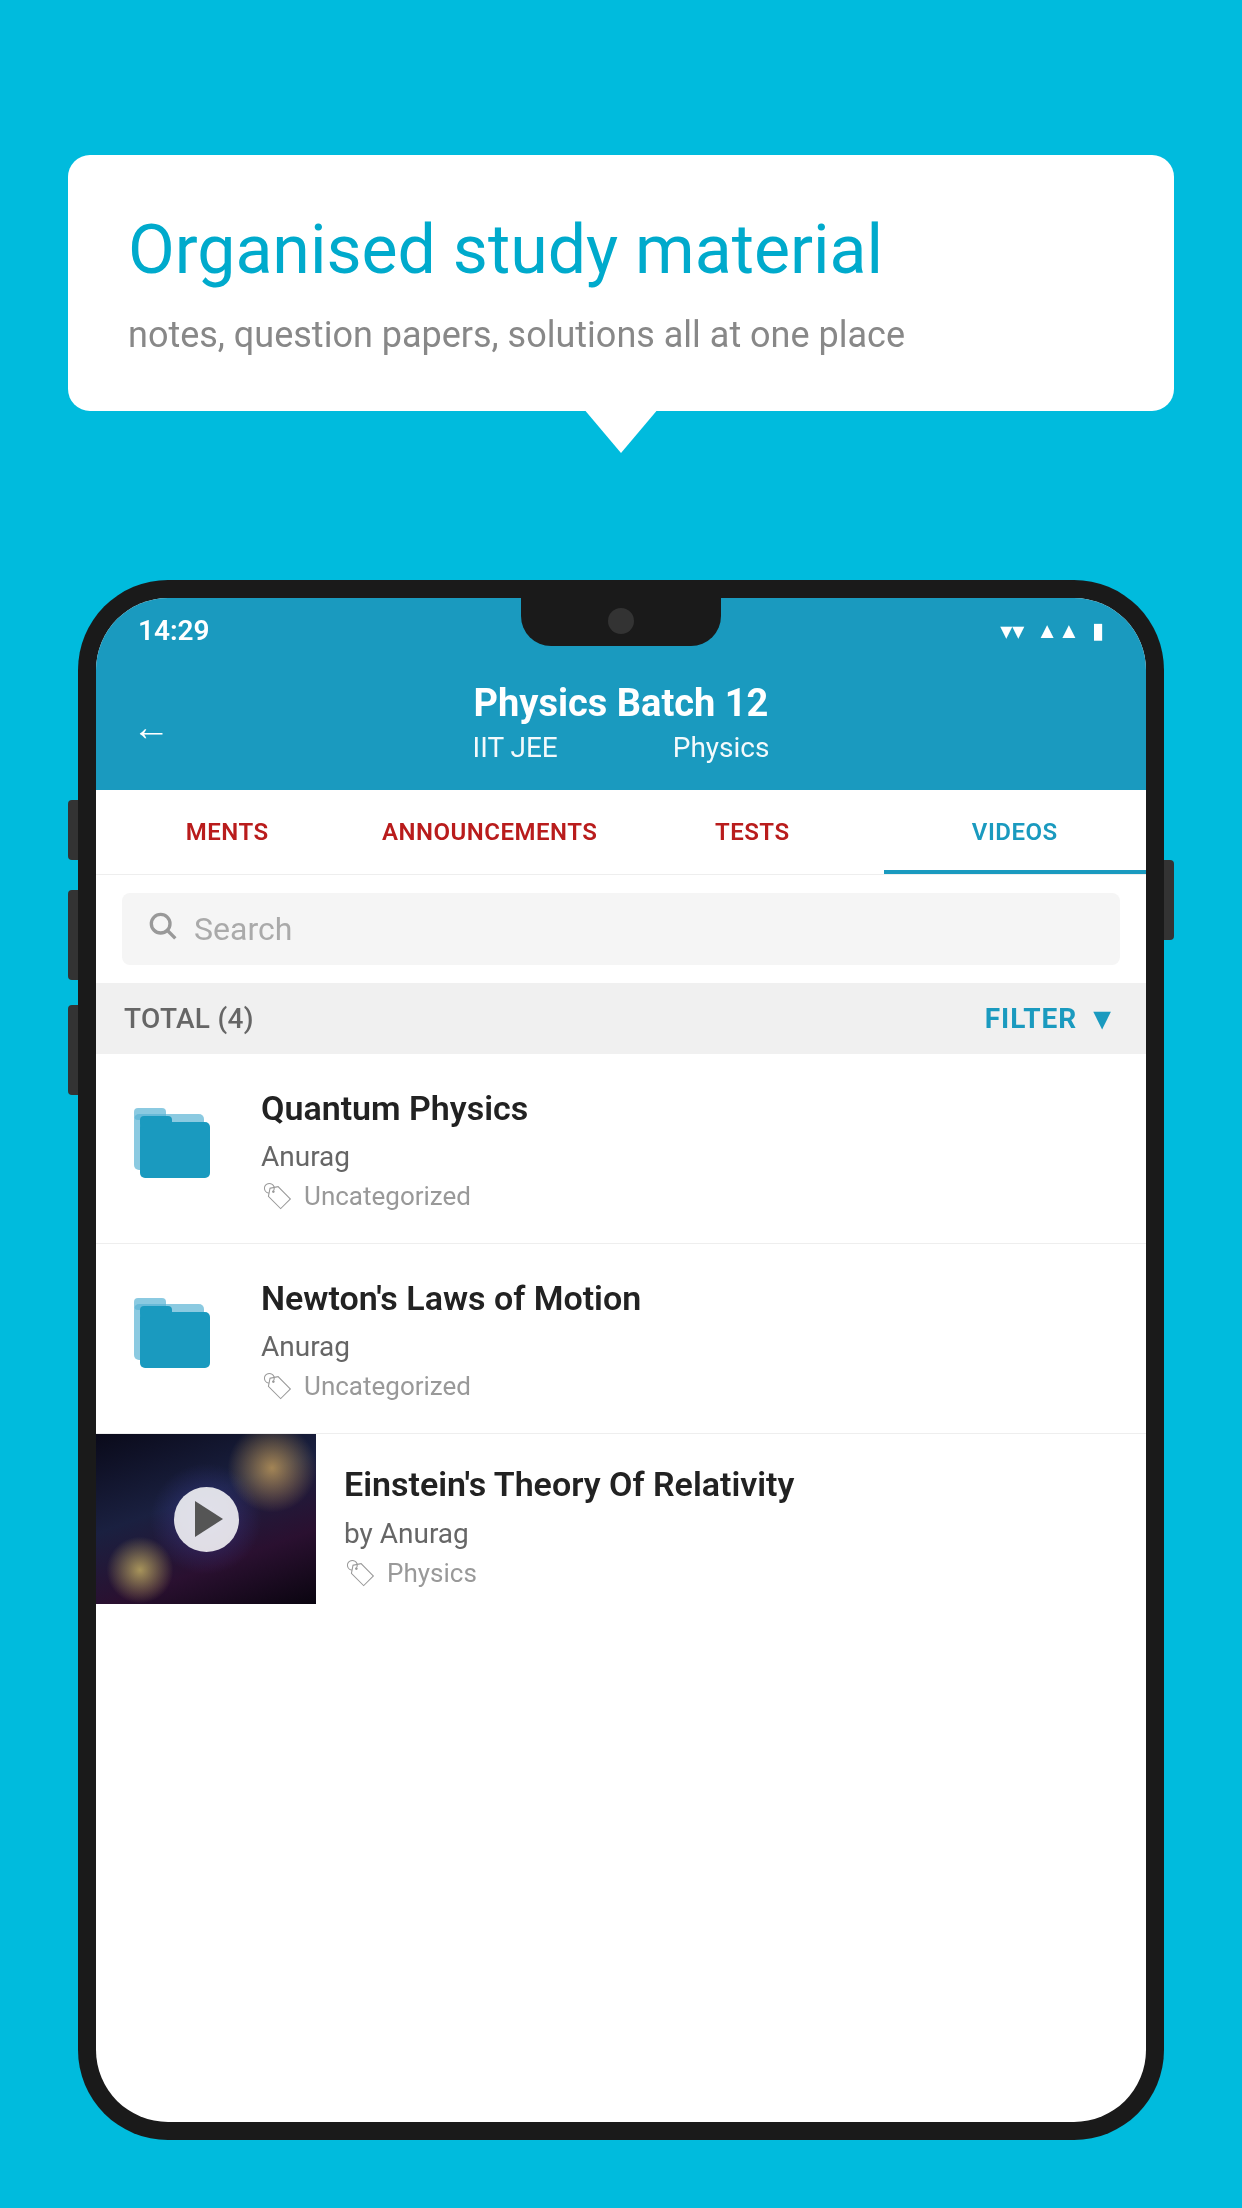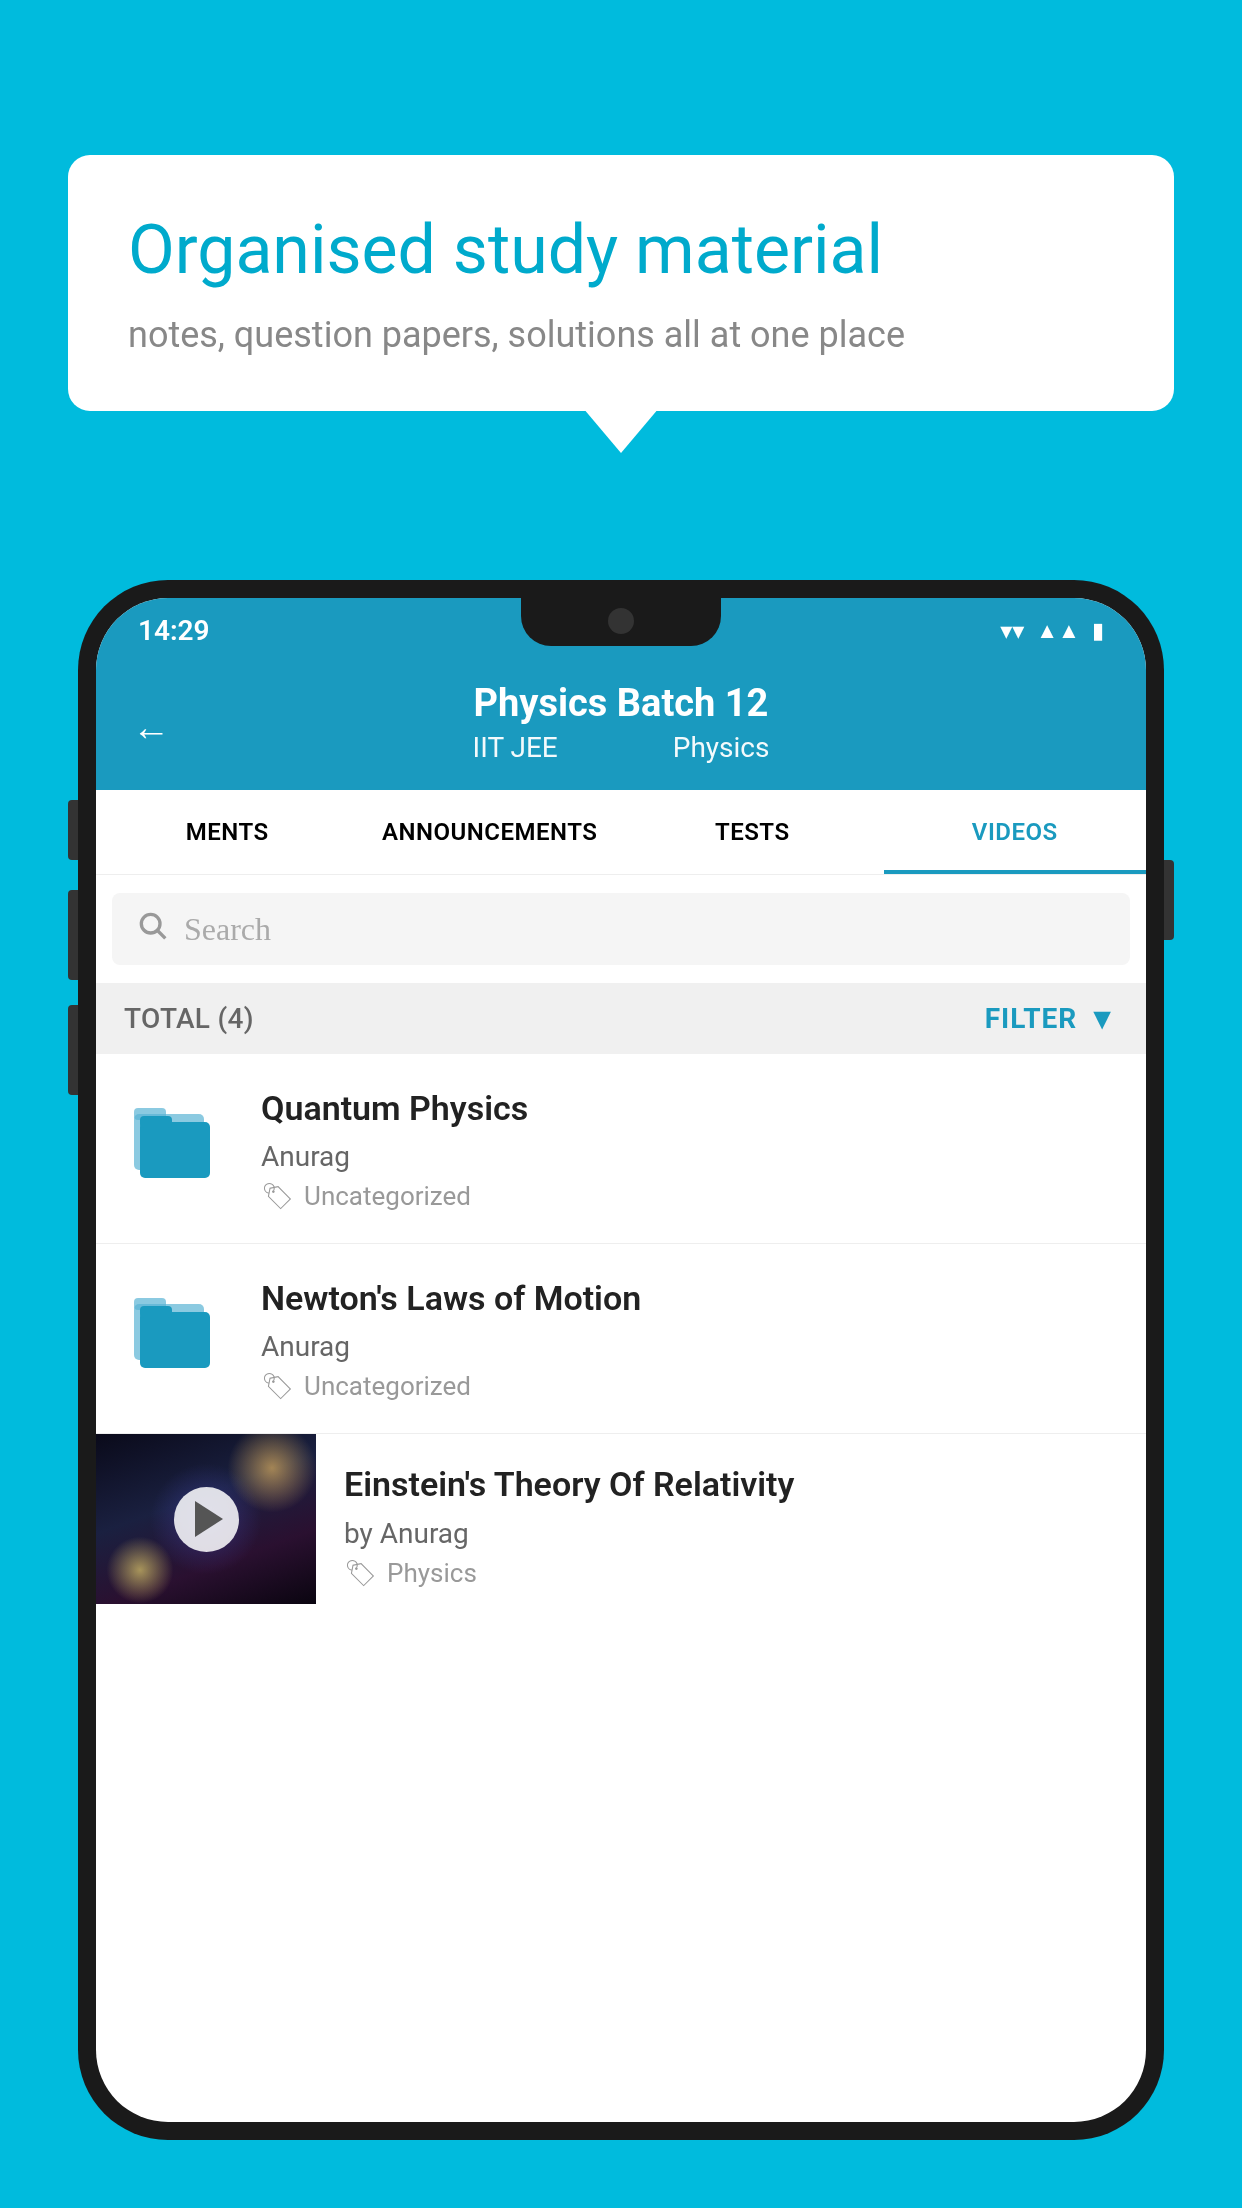--- a/index.html
+++ b/index.html
@@ -183,21 +183,21 @@
       border-bottom: 1px solid #eee;
       overflow: hidden;
     }
 
     .tab-item {
       flex: 1;
       padding: 28px 8px;
       text-align: center;
       font-size: 24px;
       font-weight: 600;
-      color: #000000;
+      color: #b91c1c;
       letter-spacing: 0.5px;
       position: relative;
       cursor: pointer;
     }
 
     .tab-item.active {
       color: #1a9abf;
     }
 
     .tab-item.active::after {
@@ -206,22 +206,21 @@
       bottom: 0;
       left: 0;
       right: 0;
       height: 4px;
       background: #1a9abf;
     }
 
     
     .search-container {
       background: white;
-      padding: 18px 16px;
-      font-family: Liberation Serif, serif;
+      padding: 18px 26px;
     }
 
     .search-bar {
       background: #f5f5f5;
       border-radius: 8px;
       display: flex;
       align-items: center;
       padding: 16px 24px;
       gap: 16px;
     }

